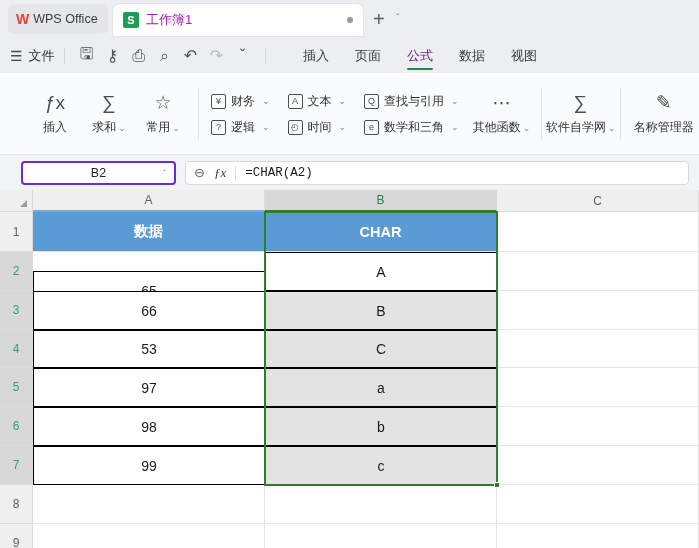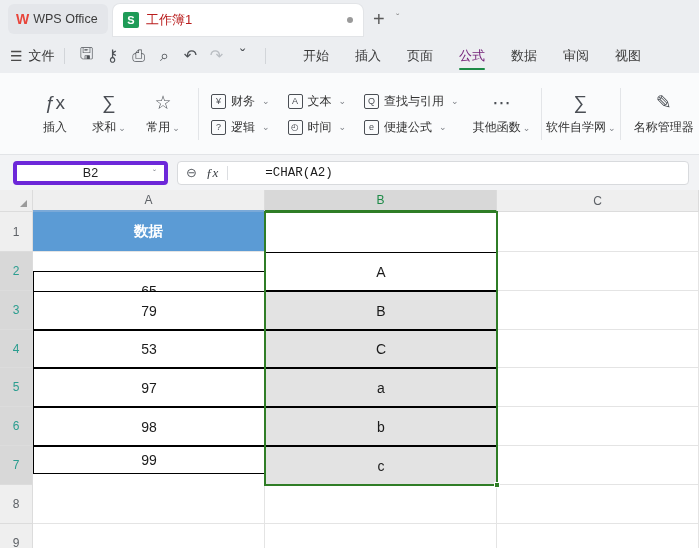--- a/index.html
+++ b/index.html
@@ -29,21 +29,21 @@
     position:absolute; left:113px; top:4px; width:250px; height:32px;
     background:#ffffff; border-radius:7px 7px 0 0;
     display:flex; align-items:center; padding:0 10px;
     box-shadow: 0 0 0 1px rgba(0,0,0,0.04);
   }
   .sheet-icon {
     width:16px; height:16px; background:#1e9b57; border-radius:2px;
     color:#fff; font-size:11px; font-weight:bold; line-height:16px; text-align:center;
     margin-right:7px;
   }
-  .doc-tab-label { font-size:13px; color:#b91c1c; flex:1; }
+  .doc-tab-label { font-size:13px; color:#a21caf; flex:1; }
   .doc-dot { width:6px; height:6px; border-radius:50%; background:#9a9a9a; }
   .tab-plus {
     position:absolute; left:373px; top:8px; font-size:20px; color:#5a5a5a;
     line-height:22px; cursor:pointer; font-weight:300;
   }
   .tab-plus-caret { position:absolute; left:396px; top:13px; font-size:10px; color:#7a7a7a; }
   .promo { position:absolute; left:420px; top:10px; font-size:13px; color:#8a8f96; }
 
   
   .menubar {
@@ -94,35 +94,35 @@
     flex:0 0 auto;
   }
   .smallitem .lb { font-size:12px; color:#333; }
 
   
   .fbar {
     position:absolute; left:0; top:155px; width:699px; height:35px;
     background:#f2f3f5; display:flex; align-items:center;
   }
   .namebox {
-    margin-left:13px; width:155px; height:24px; background:#fff;
-    border:4px solid #6d28d9; border-radius:4px;
+    margin-left:21px; width:155px; height:24px; background:#fff;
+    border:2px solid #6d28d9; border-radius:4px;
     display:flex; align-items:center; justify-content:center; position:relative;
     font-size:12.5px; color:#222;
   }
   .namebox .nb-caret { position:absolute; right:8px; font-size:9px; color:#7d8187; }
   .fbox {
     margin-left:9px; height:24px; flex:1; margin-right:10px;
     background:#fff; border:1px solid #d8dadd; border-radius:4px;
     display:flex; align-items:center; padding-left:8px; gap:9px;
   }
   .fbox .zoomico { font-size:13px; color:#5a5e64; }
   .fbox .fxico { font-size:13px; color:#3c4046; font-style:italic; font-family:"Liberation Serif", serif; }
   .fbox .fsep { width:1px; height:14px; background:#dcdee1; }
-  .fbox .ftext { font-family:"Liberation Mono","DejaVu Sans Mono",monospace; font-size:12.5px; color:#1b1b1b;margin-left:28px; }
+  .fbox .ftext { font-family:"Liberation Mono","DejaVu Sans Mono",monospace; font-size:12.5px; color:#1b1b1b; }
 
   
   .gridwrap { position:absolute; left:0; top:190px; width:699px; height:358px; background:#fff; }
   .colhdr { position:absolute; left:0; top:0; height:22px; width:699px; background:#efefef; }
   .corner {
     position:absolute; left:0; top:0; width:33px; height:22px; background:#efefef;
     border-right:1px solid #dcdcdc; border-bottom:1px solid #dcdcdc;
   }
   .corner::after{
     content:""; position:absolute; right:5px; bottom:4px;
@@ -186,26 +186,24 @@
     <span class="qicon">🖫</span>
     <span class="qicon">⚷</span>
     <span class="qicon">⎙</span>
     <span class="qicon">⌕</span>
     <span class="qicon">↶</span>
     <span class="qicon dim">↷</span>
     <span class="qicon">ˇ</span>
     <span class="vsep"></span>
 
     <div class="ribbon-tabs">
-      <div class="rtab">开始</div>
       <div class="rtab">插入</div>
       <div class="rtab">页面</div>
       <div class="rtab active">公式</div>
       <div class="rtab">数据</div>
-      <div class="rtab">审阅</div>
       <div class="rtab">视图</div>
     </div>
   </div>
 
   <div class="ribbon">
     <div style="width:28px"></div>
 
     <div class="rgroup">
       <div class="bigbtn">
         <span class="gl">ƒx</span>
@@ -254,21 +252,21 @@
     <div style="width:10px"></div>
 
     <div class="twocol">
       <div class="smallitem">
         <span class="sq">Q</span>
         <span class="lb">查找与引用</span>
         <span class="caret">⌄</span>
       </div>
       <div class="smallitem">
         <span class="sq">e</span>
-        <span class="lb">便捷公式</span>
+        <span class="lb">数学和三角</span>
         <span class="caret">⌄</span>
       </div>
     </div>
 
     <div style="width:8px"></div>
 
     <div class="rgroup">
       <div class="bigbtn" style="width:62px">
         <span class="gl">⋯</span>
         <span class="lb"><span>其他函数</span><span class="caret">⌄</span></span>
@@ -319,43 +317,44 @@
     <div class="rh sel" style="top:62px;  height:39px;">2</div>
     <div class="rh sel" style="top:101px; height:39px;">3</div>
     <div class="rh sel" style="top:140px; height:38px;">4</div>
     <div class="rh sel" style="top:178px; height:39px;">5</div>
     <div class="rh sel" style="top:217px; height:39px;">6</div>
     <div class="rh sel" style="top:256px; height:39px;">7</div>
     <div class="rh" style="top:295px; height:39px;">8</div>
     <div class="rh" style="top:334px; height:39px;">9</div>
 
     <div class="cell hdrblue" style="left:33px;  top:22px; width:232px; height:40px;">数据</div>
+    <div class="cell hdrblue" style="left:265px; top:22px; width:232px; height:40px;">CHAR</div>
     <div class="cell" style="left:497px; top:22px; width:202px; height:40px;"></div>
 
     <div class="cell thick" style="left:33px;  top:62px; width:232px; height:39px;margin-top:19px;">65</div>
     <div class="cell thick" style="left:265px; top:62px; width:232px; height:39px;">A</div>
     <div class="cell" style="left:497px; top:62px; width:202px; height:39px;"></div>
 
-    <div class="cell thick" style="left:33px;  top:101px; width:232px; height:39px;">79</div>
+    <div class="cell thick" style="left:33px;  top:101px; width:232px; height:39px;">66</div>
     <div class="cell thick shaded" style="left:265px; top:101px; width:232px; height:39px;">B</div>
     <div class="cell" style="left:497px; top:101px; width:202px; height:39px;"></div>
 
     <div class="cell thick" style="left:33px;  top:140px; width:232px; height:38px;">53</div>
     <div class="cell thick shaded" style="left:265px; top:140px; width:232px; height:38px;">C</div>
     <div class="cell" style="left:497px; top:140px; width:202px; height:38px;"></div>
 
     <div class="cell thick" style="left:33px;  top:178px; width:232px; height:39px;">97</div>
     <div class="cell thick shaded" style="left:265px; top:178px; width:232px; height:39px;">a</div>
     <div class="cell" style="left:497px; top:178px; width:202px; height:39px;"></div>
 
     <div class="cell thick" style="left:33px;  top:217px; width:232px; height:39px;">98</div>
     <div class="cell thick shaded" style="left:265px; top:217px; width:232px; height:39px;">b</div>
     <div class="cell" style="left:497px; top:217px; width:202px; height:39px;"></div>
 
-    <div class="cell thick" style="left:33px;  top:256px; width:232px; height:28px;text-align:center;">99</div>
+    <div class="cell thick" style="left:33px;  top:256px; width:232px; height:39px;text-align:center;">99</div>
     <div class="cell thick shaded" style="left:265px; top:256px; width:232px; height:39px;">c</div>
     <div class="cell" style="left:497px; top:256px; width:202px; height:39px;"></div>
 
     <div class="cell" style="left:33px;  top:295px; width:232px; height:39px;"></div>
     <div class="cell" style="left:265px; top:295px; width:232px; height:39px;"></div>
     <div class="cell" style="left:497px; top:295px; width:202px; height:39px;"></div>
 
     <div class="cell" style="left:33px;  top:334px; width:232px; height:39px;"></div>
     <div class="cell" style="left:265px; top:334px; width:232px; height:39px;"></div>
     <div class="cell" style="left:497px; top:334px; width:202px; height:39px;"></div>

